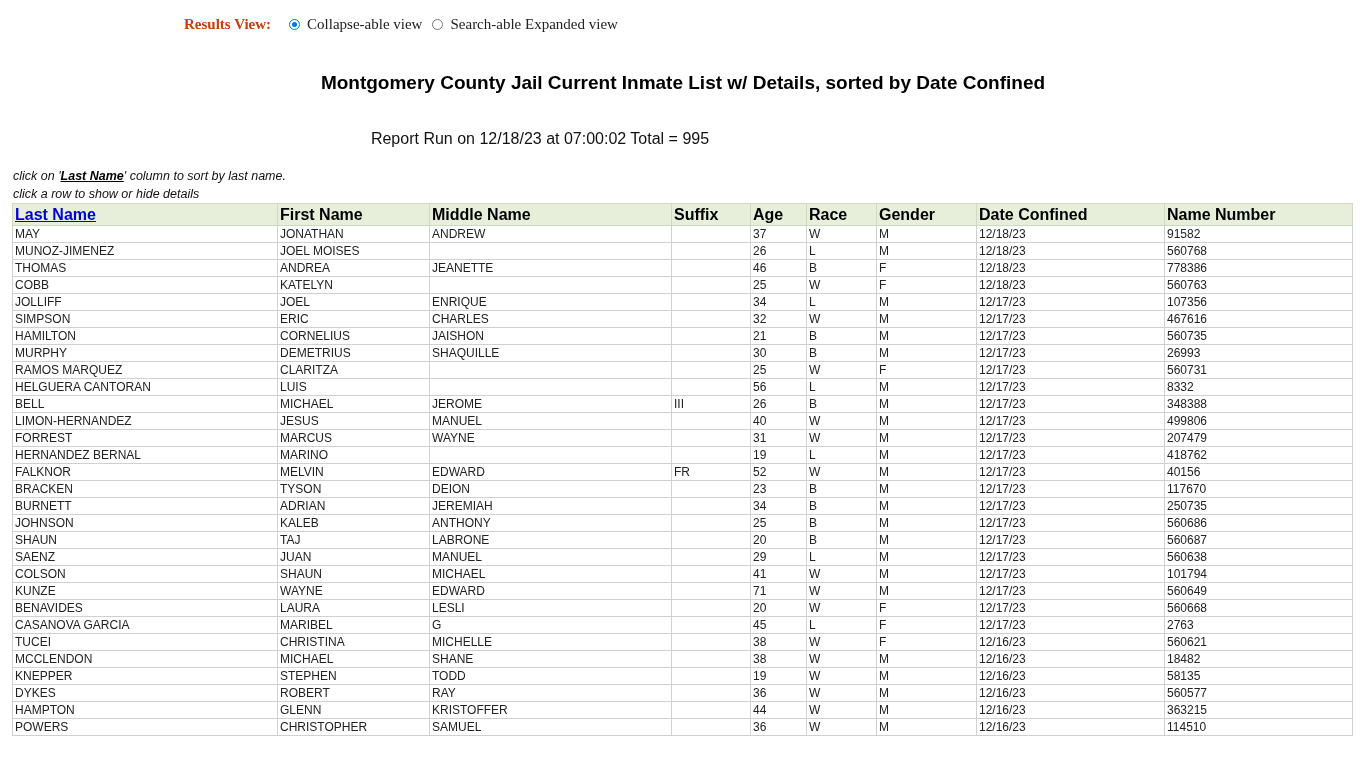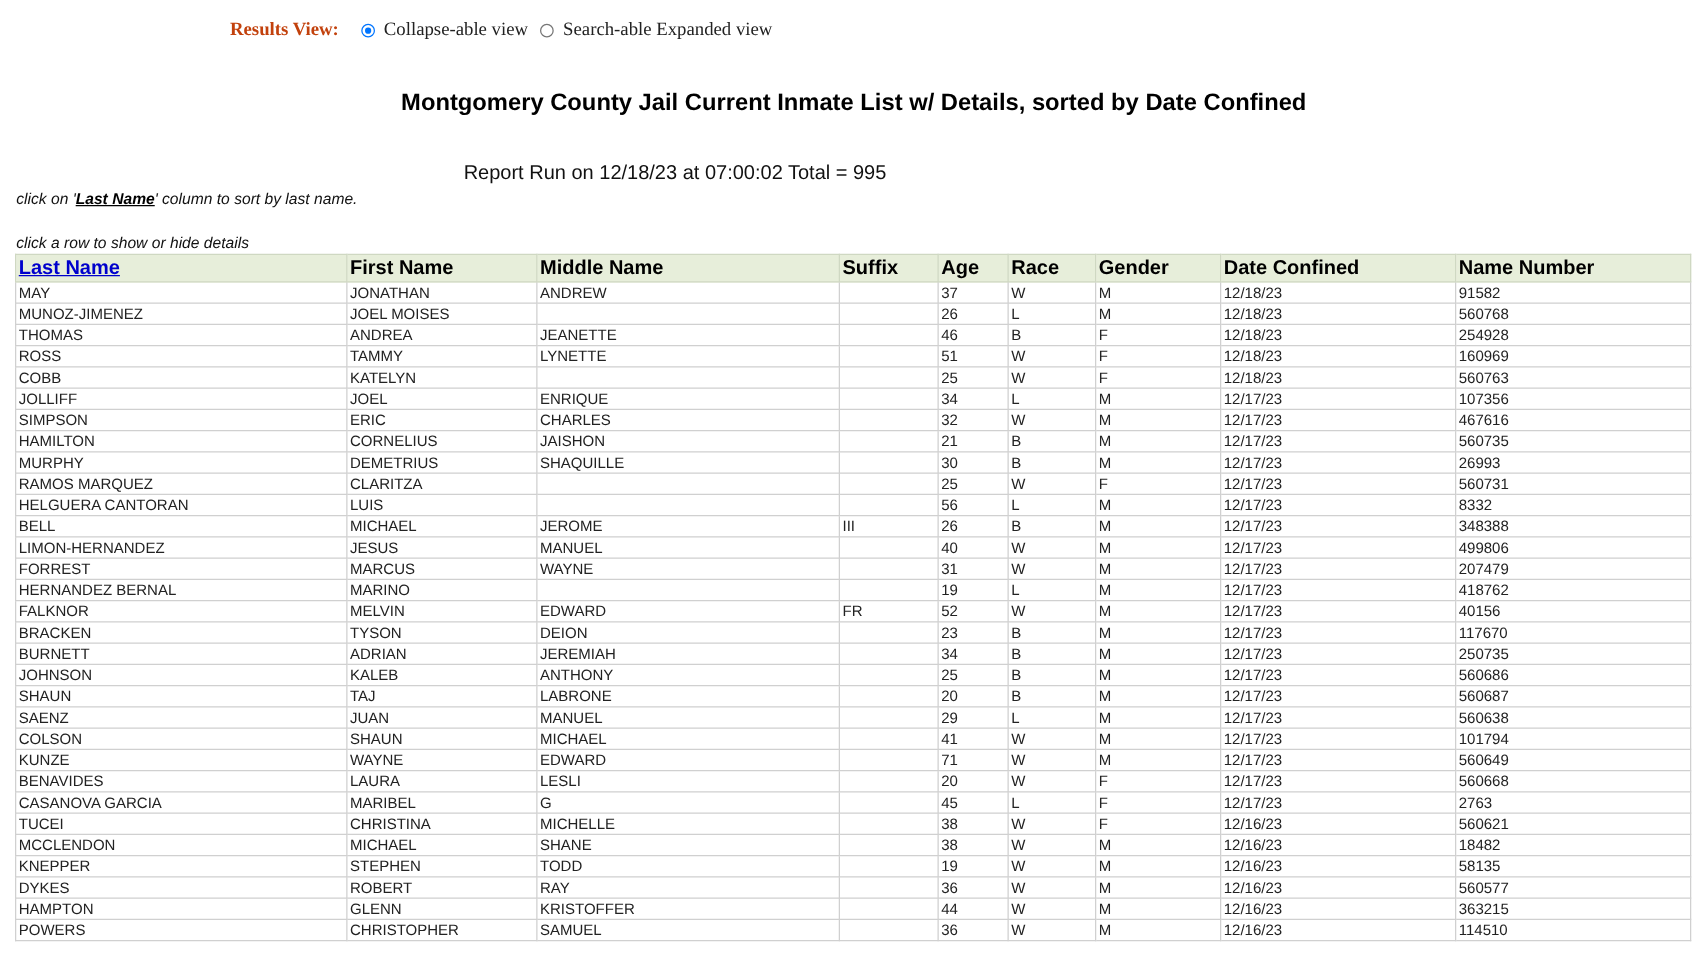--- a/index.html
+++ b/index.html
@@ -6,21 +6,21 @@
   body { width: 1366px; height: 768px; overflow: hidden; position: relative; font-family: "Liberation Sans", sans-serif; color: #000; }
   .results-view { position: absolute; left: 184px; top: 16px; font-family: "Liberation Serif", serif; font-size: 15px; display: flex; align-items: center; }
   .rv-label { color: #c2410c; font-weight: bold; margin-right: 18px; }
   .rv-option { display: inline-flex; align-items: center; margin-right: 10px; color: #222; }
   .radio { width: 11px; height: 11px; border-radius: 50%; border: 1px solid #767676; margin-right: 7px; box-sizing: border-box; position: relative; background: #fff; }
   .radio.checked { border: 1px solid #0075ff; }
   .radio.checked::after { content: ""; position: absolute; left: 2px; top: 2px; width: 5px; height: 5px; border-radius: 50%; background: #0075ff; }
   .title { position: absolute; left: 0; width: 1366px; top: 72px; text-align: center; font-weight: bold; font-size: 19px; }
   .report-run { position: absolute; left: 0; width: 1080px; top: 130px; text-align: center; font-size: 16px; color: #111; }
   .hint { position: absolute; left: 13px; font-style: italic; font-size: 12.5px; color: #111; }
-  .hint1 { top: 152px; text-align: right; }
+  .hint1 { top: 169px; text-align: right; }
   .hint2 { top: 187px; }
   .hint a { color: #000; font-weight: bold; text-decoration: underline; }
   table { position: absolute; left: 12px; top: 203px; width: 1341px; border-collapse: collapse; font-size: 12px; }
   th { background: #e7eeda; text-align: left; font-size: 16px; font-weight: bold; padding: 1px 2px 0 2px; height: 20px; border: 1px solid #cfd8c2; }
   th a { color: #0000cc; text-decoration: underline; }
   td { padding: 0 2px; height: 16px; border: 1px solid #d0d0d0; color: #222; white-space: nowrap; }
   tr.data-row { cursor: pointer; }
 </style>
 </head>
 <body>
@@ -93,32 +93,21 @@
       </tr>
       <tr class="data-row">
         <td>THOMAS</td>
         <td>ANDREA</td>
         <td>JEANETTE</td>
         <td></td>
         <td>46</td>
         <td>B</td>
         <td>F</td>
         <td>12/18/23</td>
-        <td>254928</td>
-      </tr>
-      <tr class="data-row">
-        <td>ROSS</td>
-        <td>TAMMY</td>
-        <td>LYNETTE</td>
-        <td></td>
-        <td>51</td>
-        <td>W</td>
-        <td>F</td>
-        <td>12/18/23</td>
-        <td>160969</td>
+        <td>778386</td>
       </tr>
       <tr class="data-row">
         <td>COBB</td>
         <td>KATELYN</td>
         <td></td>
         <td></td>
         <td>25</td>
         <td>W</td>
         <td>F</td>
         <td>12/18/23</td>

